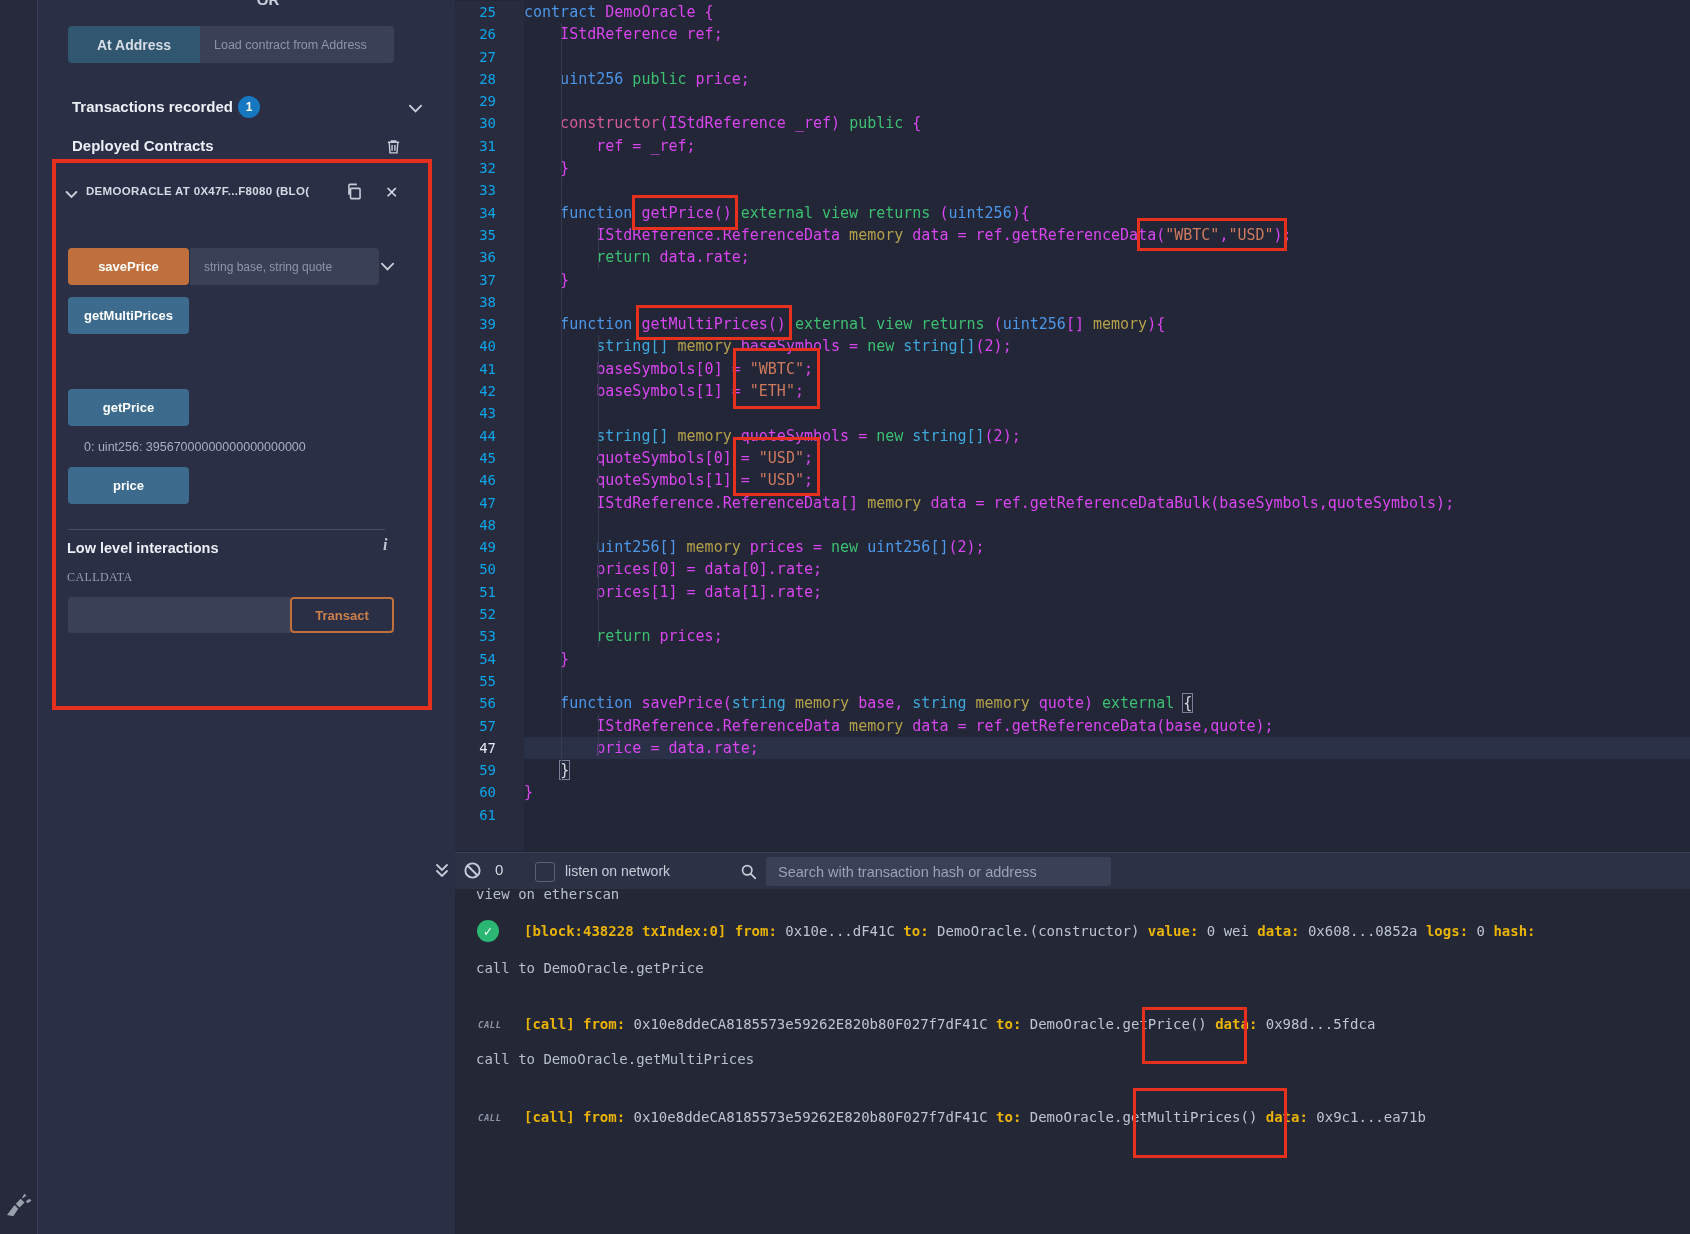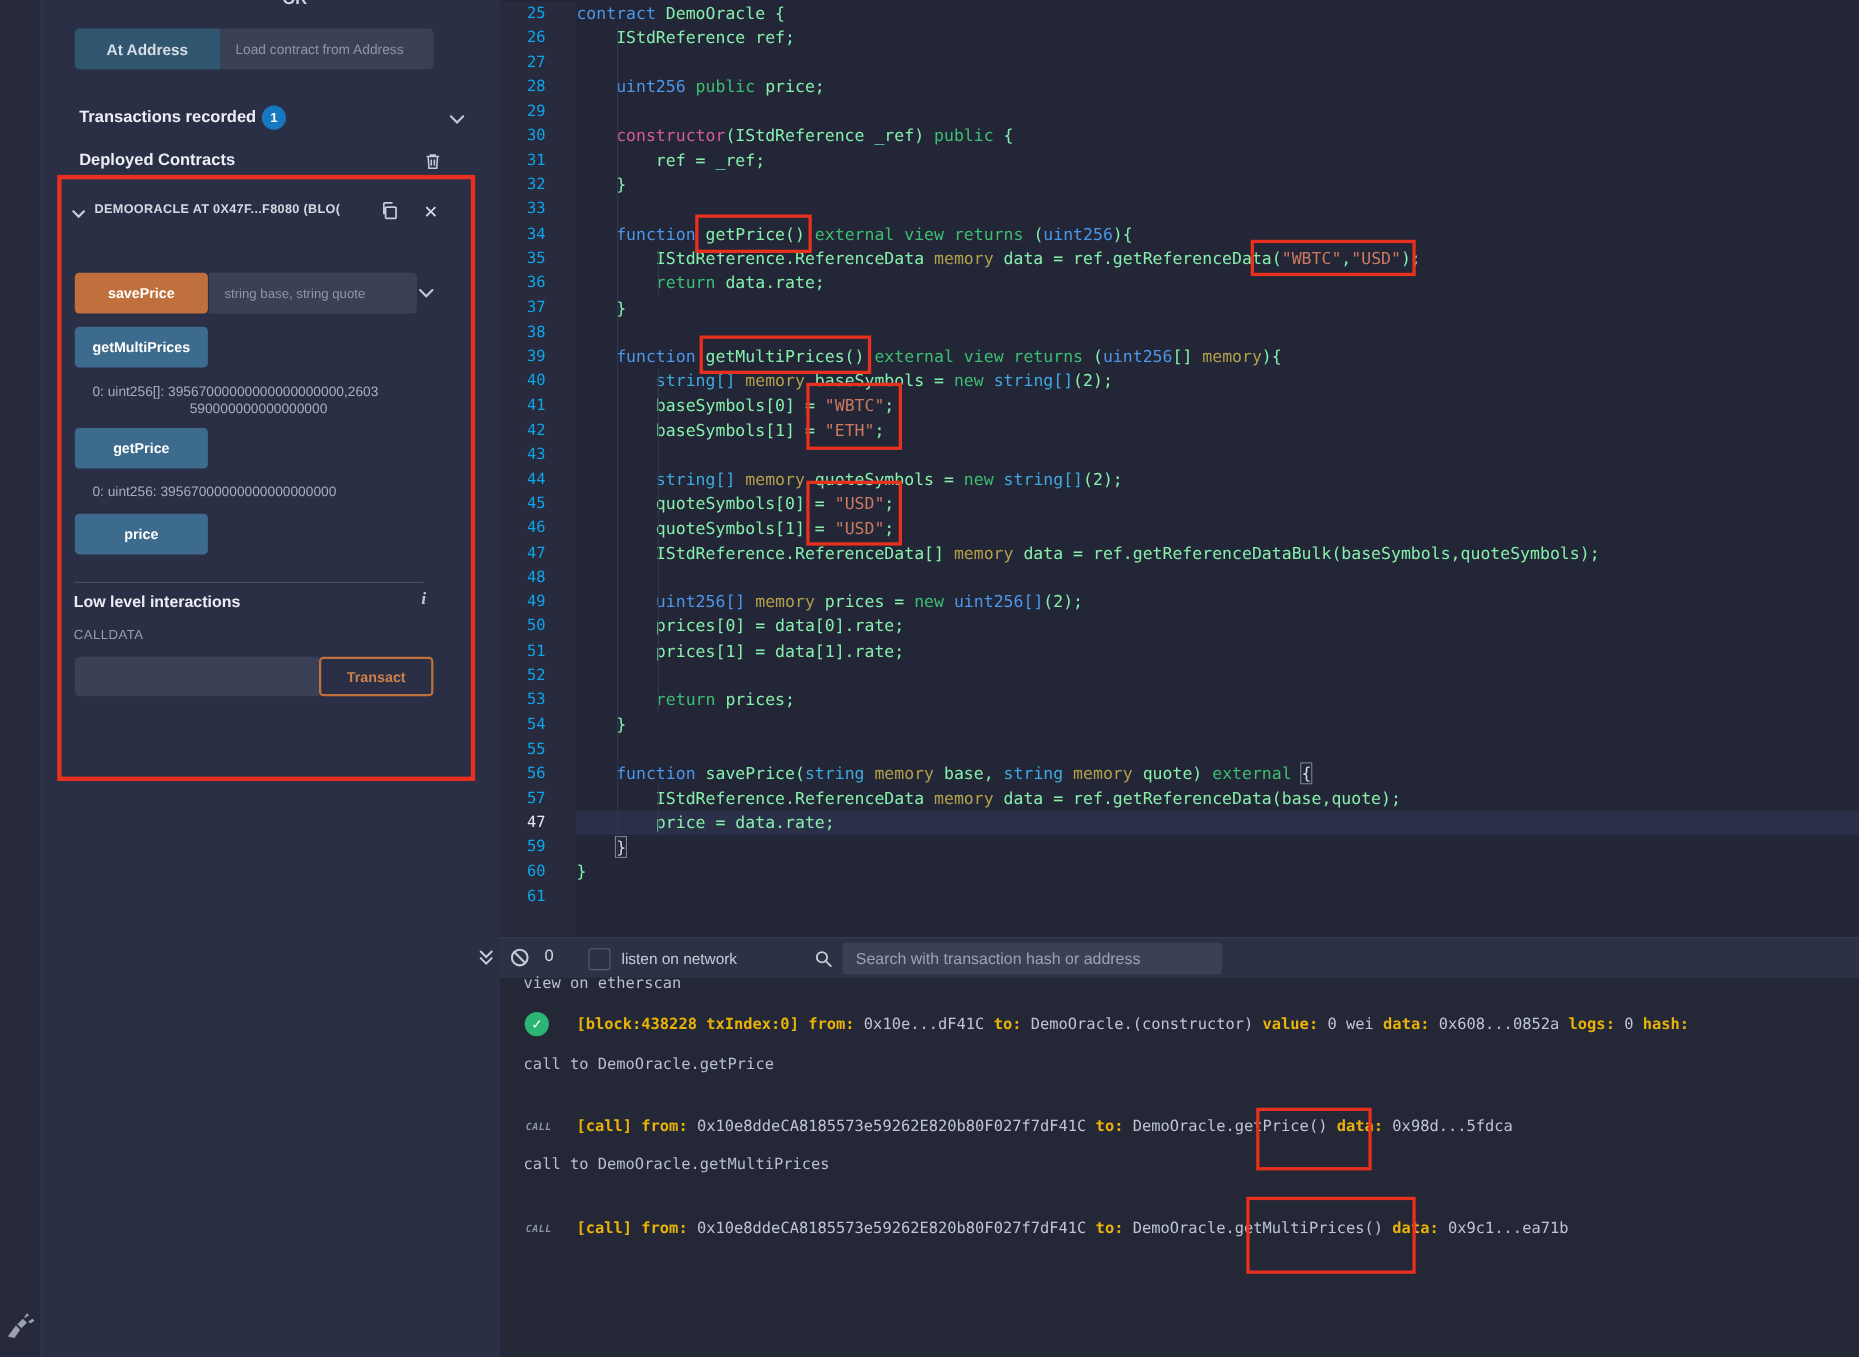--- a/index.html
+++ b/index.html
@@ -27,36 +27,36 @@
     font-size:13px;font-weight:bold;color:#fff;cursor:pointer;}
   .btn-steel{background:#3c6b8d;}
   .btn-orange{background:#c0703c;}
   .param-input{position:absolute;left:152px;top:248px;width:189px;height:37px;background:#3a4157;border-radius:0 4px 4px 0;
     display:flex;align-items:center;padding-left:14px;box-sizing:border-box;font-size:12px;color:#8e95a9;}
   .result-text{position:absolute;font-size:12.5px;line-height:15px;color:#a7aec2;}
   .divider{position:absolute;left:30px;top:529px;width:317px;height:1px;background:#474d64;}
   .lowlevel{position:absolute;left:29px;top:540px;font-size:14.5px;font-weight:bold;color:#eceef5;}
   .info-i{position:absolute;left:345px;top:536px;font-family:"Liberation Serif",serif;font-style:italic;font-weight:bold;
     font-size:16px;color:#c0c5d4;}
-  .calldata-label{position:absolute;left:29px;top:570px;font-size:12px;color:#959cb0;letter-spacing:.4px;}
+  .calldata-label{position:absolute;left:29px;top:570px;font-size:12px;color:#959cb0;letter-spacing:.4px;font-family:Liberation Serif, serif;}
   .calldata-input{position:absolute;left:30px;top:597px;width:222px;height:36px;background:#3a4157;border-radius:4px 0 0 4px;}
   .transact-btn{position:absolute;left:252px;top:597px;width:104px;height:36px;border:2px solid #c0703c;border-radius:4px;
     box-sizing:border-box;display:flex;align-items:center;justify-content:center;font-size:13px;font-weight:bold;color:#cd8049;cursor:pointer;}
   
   #editor{position:absolute;left:455px;top:0;width:1235px;height:852px;background:#222636;}
   #editor-gutter{position:absolute;left:0;top:1px;width:69px;height:850px;background:#272b3d;box-sizing:border-box;
     font-family:"DejaVu Sans Mono",monospace;font-size:14px;text-align:right;padding-right:28px;}
   .gl{height:22.3px;line-height:22.3px;color:#0ea5e9;}
   .gl.on{color:#e6e9f3;}
   #editor-code{position:absolute;left:69px;top:1px;right:0;height:850px;font-family:"DejaVu Sans Mono",monospace;
     font-size:15px;white-space:pre;}
   .cl{height:22.3px;line-height:22.3px;}
   .cl.on{background:#2b3049;}
   .tok-b{color:#4d96e8;}.tok-c{color:#3fa9dd;}.tok-g{color:#3dbf72;}.tok-p{color:#d65b9d;}
-  .tok-y{color:#b3a04a;}.tok-o{color:#ce7960;}.tok-w{color:#86efac;}
+  .tok-y{color:#b3a04a;}.tok-o{color:#ce7960;}.tok-w{color:#d946ef;}
   .tok-wb{color:#d6dae6;outline:1px solid #7a8099;}
   .iguide{position:absolute;width:1px;background:#343a52;}
   
   #term-toolbar{position:absolute;left:455px;top:852px;width:1235px;height:37px;background:#2c3146;border-top:1px solid #3a3f55;}
   .tt-icon{position:absolute;color:#c8ccd8;cursor:pointer;}
   .tt-count{position:absolute;left:40px;top:8px;font-size:15px;color:#d4d8e2;}
   .tt-checkbox{position:absolute;left:80px;top:9px;width:18px;height:18px;border:1px solid #5a6078;border-radius:3px;background:transparent;cursor:pointer;}
   .tt-label{position:absolute;left:110px;top:10px;font-size:14px;color:#c8ccd9;}
   .tt-search{position:absolute;left:311px;top:4px;width:345px;height:29px;background:#3a4157;border-radius:3px;
     display:flex;align-items:center;padding-left:12px;box-sizing:border-box;font-size:14.5px;color:#9ba2b6;}
@@ -109,24 +109,20 @@
       </svg>
     <div class="icon-btn" style="position:absolute;left:347px;top:183px;font-size:16px;color:#d5d9e4;">✕</div>
 
     <div class="btn btn-orange" style="left:30px;top:248px;">savePrice</div>
     <div class="param-input">string base, string quote</div>
     <svg class="chev icon-btn" style="position:absolute;left:342px;top:259px;" width="15" height="15" viewBox="0 0 16 16">
         <path d="M2 5 L8 11 L14 5" fill="none" stroke="currentColor" stroke-width="2" stroke-linecap="round"></path>
       </svg>
 
     <div class="btn btn-steel" style="left:30px;top:297px;">getMultiPrices</div>
-    <div class="result-text" style="left:46px;top:349px;width:302px;">
-      <span>0:  uint256[]: 39567000000000000000000,2603</span>
-      <span style="display:block;text-align:center;">590000000000000000</span>
-    </div>
 
     <div class="btn btn-steel" style="left:30px;top:389px;">getPrice</div>
     <div class="result-text" style="left:46px;top:440px;">0: uint256: 39567000000000000000000</div>
 
     <div class="btn btn-steel" style="left:30px;top:467px;">price</div>
 
     <div class="divider"></div>
     <div class="lowlevel">Low level interactions</div>
     <div class="info-i">i</div>
     <div class="calldata-label">CALLDATA</div>

